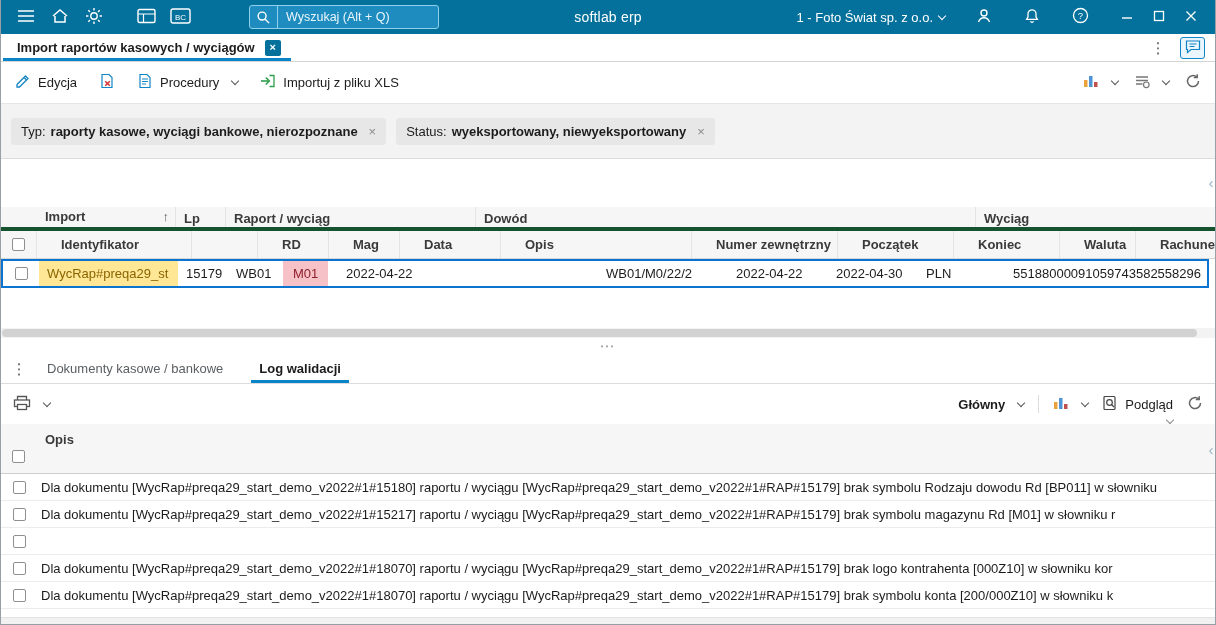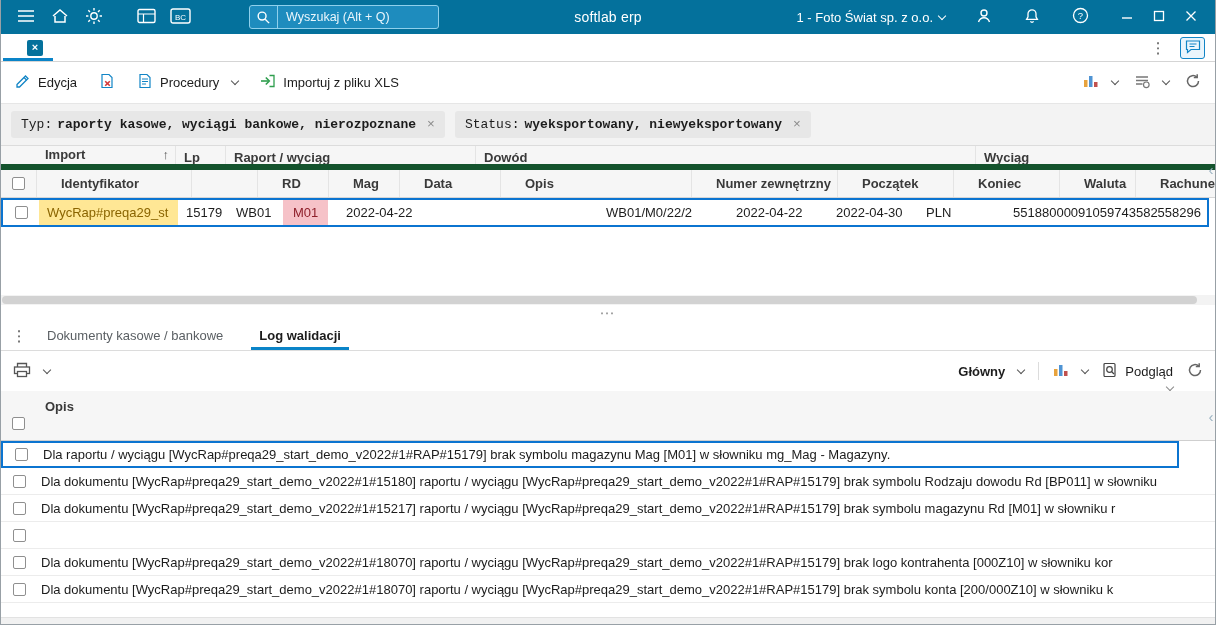--- a/index.html
+++ b/index.html
@@ -33,29 +33,29 @@
   .tabrow-right { margin-left:auto; display:flex; align-items:center; padding-right:10px; gap:12px; }
   .kebab { color:#555; font-size:15px; width:20px; text-align:center; cursor:pointer; }
   .chat-btn { width:25px; height:22px; border:1px solid #1285c6; background:#eaf5fc; border-radius:3px; display:flex; align-items:center; justify-content:center; cursor:pointer; }
 
   
   .toolbar { height:41px; flex:none; display:flex; align-items:center; padding:0 14px; gap:22px; background:#fff; }
   .tbr-item { display:flex; align-items:center; gap:7px; cursor:pointer; white-space:nowrap; }
   .toolbar-right { margin-left:auto; display:flex; align-items:center; gap:16px; }
 
   
-  .filterbar { height:43px; flex:none; background:#f3f3f3; border-top:1px solid #e6e6e6; border-bottom:1px solid #dcdcdc; display:flex; align-items:center; padding:0 10px; gap:10px;font-family:Liberation Mono, monospace; }
+  .filterbar { height:56px; flex:none; background:#f3f3f3; border-top:1px solid #e6e6e6; border-bottom:1px solid #dcdcdc; display:flex; align-items:center; padding:0 10px; gap:10px; }
   .chip { background:#e7e7e7; border-radius:3px; height:27px; display:flex; align-items:center; padding:0 10px; gap:5px; cursor:pointer; white-space:nowrap; }
   .chip b { font-weight:bold; }
   .chip .x { color:#8a8a8a; margin-left:6px; font-size:13px; cursor:pointer; }
 
   
   .grid-top { position:relative; flex:none; }
   .ghead1, .ghead2 { display:flex; background:#f6f6f6; font-weight:bold; color:#3a3a3a; }
-  .ghead1 { height:24px; line-height:24px; border-bottom:6px solid #14532d; }
+  .ghead1 { height:24px; line-height:24px; border-bottom:4px solid #14532d;margin-top:48px; }
   .ghead2 { height:28px; line-height:28px; border-bottom:1px solid #d6d6d6;gap:16px; }
   .cell { flex:none; padding-left:8px; white-space:nowrap; overflow:hidden; }
   .hcell { border-right:1px solid #e4e4e4; }
   .w-check{width:36px; padding-left:0; display:flex; align-items:center; justify-content:center;}
   .w-id{width:139px} .w-lp{width:50px} .w-rd{width:55px} .w-mag{width:55px} .w-data{width:85px}
   .w-opis{width:175px} .w-num{width:130px} .w-pocz{width:100px} .w-kon{width:90px} .w-wal{width:60px} .w-rach{width:233px}
   .g-dowod{width:500px} .g-raport{width:250px}
   .g-import { display:flex; justify-content:space-between; align-items:center; padding-right:6px; }
   .sort-ico { font-weight:normal; color:#555; font-size:13px; }
   .cb { width:13px; height:13px; border:1px solid #8f8f8f; border-radius:2px; background:#fff; flex:none; cursor:pointer; }
@@ -202,20 +202,21 @@
       <div class="win-ctl">
         <span><svg width="12" height="12">
               <path d="M1.5 1.5 10.5 10.5M10.5 1.5 1.5 10.5" stroke="#fff" stroke-width="1.3"></path>
             </svg></span>
       </div>
     </div>
   </header>
 
   <div class="tabrow">
     <div class="tab-main">
+      <span>Import raportów kasowych / wyciągów</span>
       <span class="tab-close">×</span>
     </div>
     <div class="tabrow-right">
       <span class="kebab">⋮</span>
       <span class="chat-btn">
         <span>
           <svg width="16" height="15" viewBox="0 0 16 15">
               <path d="M1.5 2h13v8.5H6L2.5 13.5v-3H1.5z" fill="none" stroke="#1285c6" stroke-width="1.2"></path>
               <path d="M4.5 5h7M4.5 7.5h5" stroke="#1285c6" stroke-width="1.1"></path>
             </svg>
@@ -419,26 +420,20 @@
         <i></i>
       </div>
   </div>
 
   <div class="bheader">
     <span class="cb"></span>
     <span class="opis-label">Opis</span>
     <div class="scroll-left" style="top:18px;">‹</div>
   </div>
 
-  <div class="brow selected">
-    <div class="cell w-check">
-        <span class="cb"></span>
-      </div>
-    <div class="msg">Dla raportu / wyciągu [WycRap#preqa29_start_demo_v2022#1#RAP#15179] brak symbolu magazynu Mag [M01] w słowniku mg_Mag - Magazyny.</div>
-  </div>
   <div class="brow">
     <div class="cell w-check">
         <span class="cb"></span>
       </div>
     <div class="msg">Dla dokumentu [WycRap#preqa29_start_demo_v2022#1#15180] raportu / wyciągu [WycRap#preqa29_start_demo_v2022#1#RAP#15179] brak symbolu Rodzaju dowodu Rd [BP011] w słowniku</div>
   </div>
   <div class="brow">
     <div class="cell w-check">
         <span class="cb"></span>
       </div>

